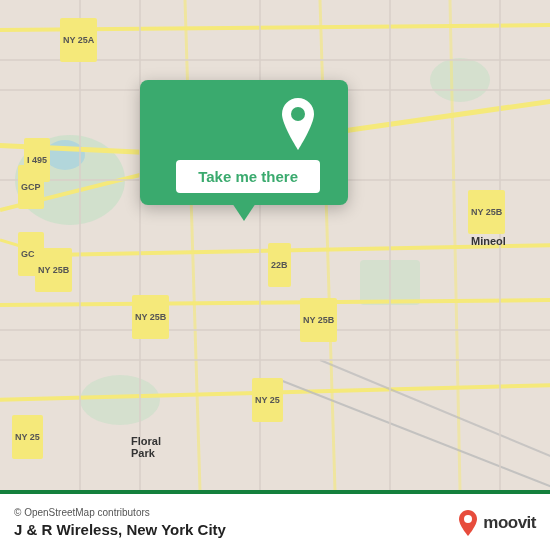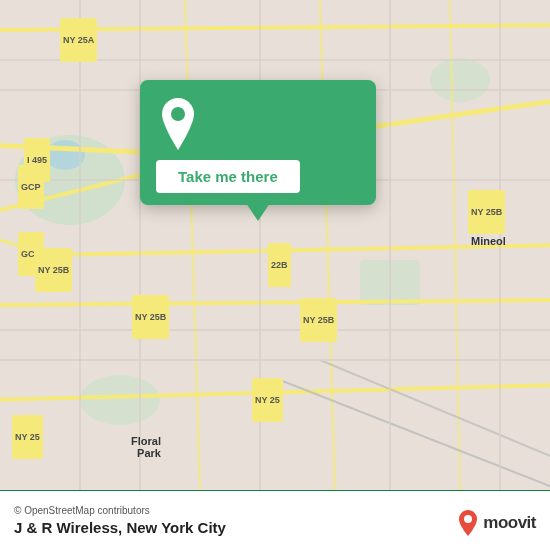--- a/index.html
+++ b/index.html
@@ -26,27 +26,27 @@
       height: 100%;
       position: absolute;
       top: 0; left: 0;
     }
 
     
     #popup-card {
       position: absolute;
       top: 80px;
       left: 140px;
-      width: 236px;
+      width: 208px;
       background: #3aaa6e;
       border-radius: 8px;
       display: flex;
       flex-direction: column;
-      align-items: flex-start;
-      padding: 18px 16px 12px 16px;
+      align-items: flex-end;
+      padding: 18px 28px 12px 16px;
       box-shadow: 0 4px 16px rgba(0,0,0,0.25);
       z-index: 10;
     }
 
     #popup-pin-icon {
       width: 44px;
       height: 52px;
       margin-bottom: 10px;
     }
 
@@ -79,21 +79,21 @@
     #bottom-bar {
       width: 550px;
       height: 60px;
       background: white;
       position: absolute;
       bottom: 0; left: 0;
       display: flex;
       flex-direction: column;
       justify-content: center;
       padding: 6px 14px;
-      border-top: 1px solid #15803d;
+      border-top: 4px solid #15803d;
     }
 
     #attribution {
       font-size: 10px;
       color: #555;
       margin-bottom: 3px;
     }
 
     #place-name {
       font-size: 15px;
@@ -190,21 +190,21 @@
   <div class="road-label" style="top:165px;left:18px;">GCP</div>
   <div class="road-label" style="top:232px;left:18px;">GCP</div>
   <div class="road-label" style="top:243px;left:268px;">22B</div>
   <div class="road-label" style="top:248px;left:35px;">NY 25B</div>
   <div class="road-label" style="top:295px;left:132px;">NY 25B</div>
   <div class="road-label" style="top:298px;left:300px;">NY 25B</div>
   <div class="road-label" style="top:378px;left:252px;">NY 25</div>
   <div class="road-label" style="top:415px;left:12px;">NY 25</div>
   <div class="road-label" style="top:190px;left:468px;">NY 25B</div>
   <div class="road-label" style="top:218px;left:468px;background:none;color:#333;font-size:11px;">Mineol</div>
-  <div class="road-label" style="top:418px;left:128px;background:none;color:#333;font-size:11px;text-align:right;">Floral<br>Park</div>
+  <div class="road-label" style="top:418px;left:128px;background:none;color:#333;font-size:11px;text-align:left;">Floral<br>Park</div>
 
   <div id="popup-card">
 
     <svg id="popup-pin-icon" viewBox="0 0 44 52" xmlns="http://www.w3.org/2000/svg">
       <path d="M22 0C13.163 0 6 7.163 6 16c0 11 16 36 16 36s16-25 16-36C38 7.163 30.837 0 22 0z" fill="white"></path>
       <circle cx="22" cy="16" r="7" fill="#3aaa6e"></circle>
     </svg>
     <button id="take-me-there-btn">Take me there</button>
   </div>
 </div>

